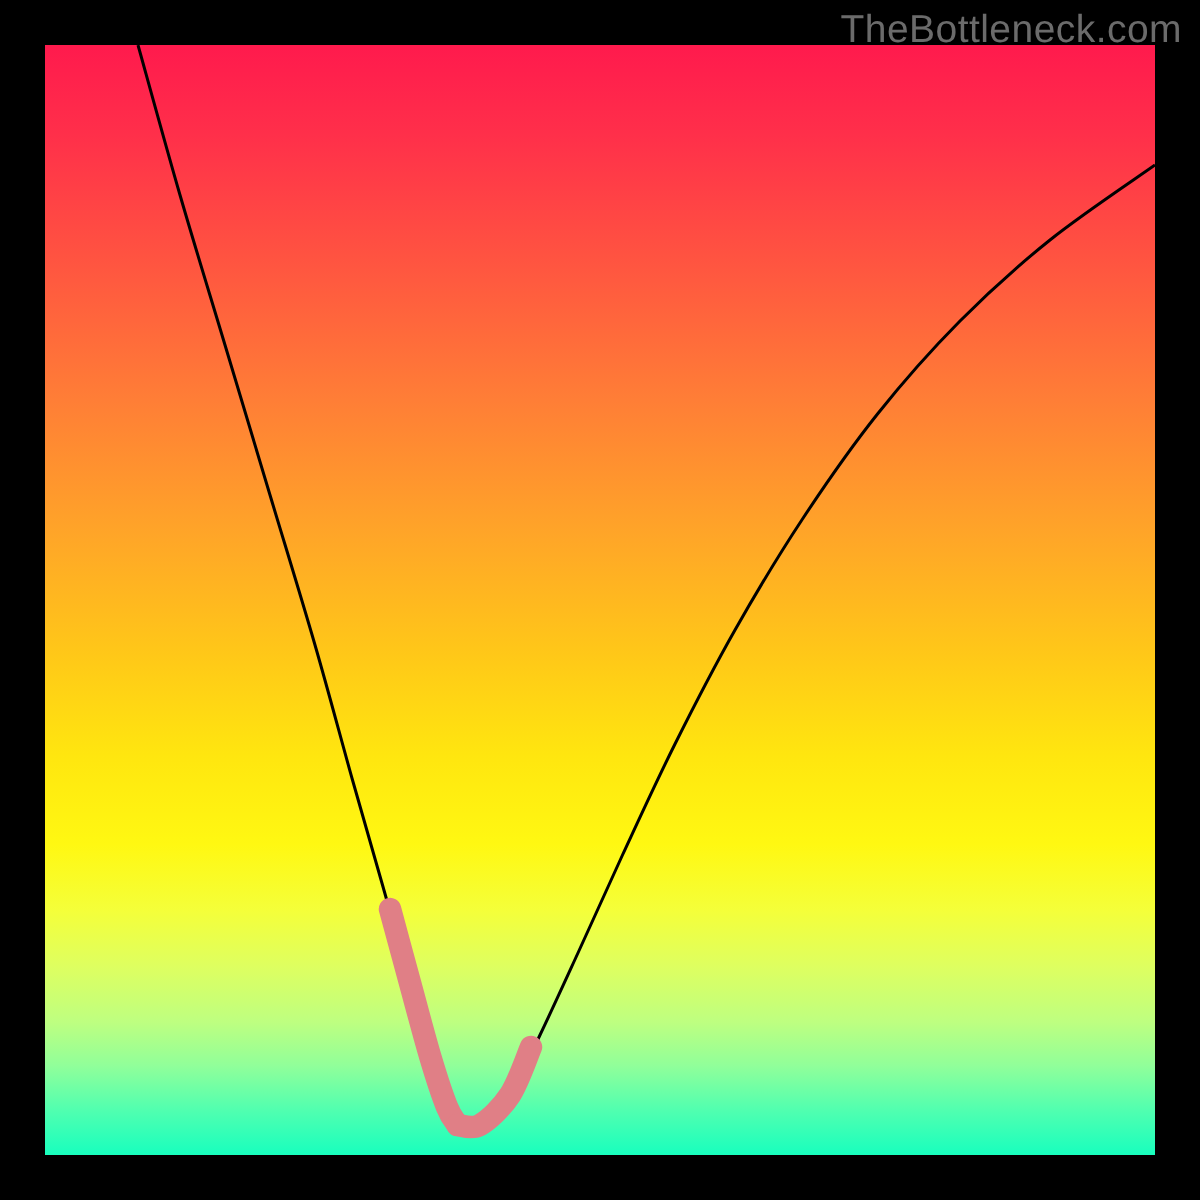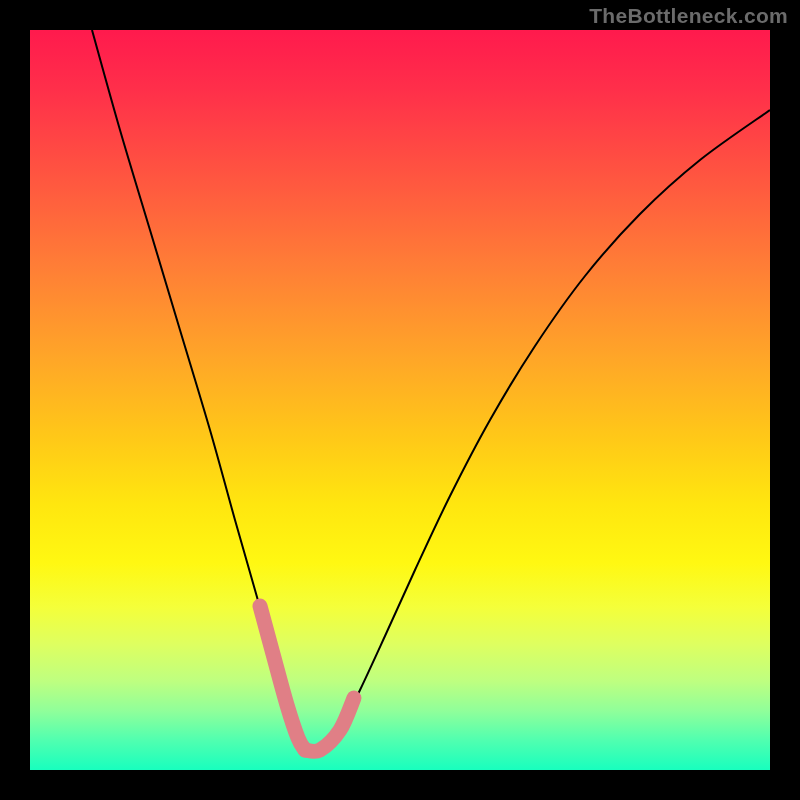--- a/index.html
+++ b/index.html
@@ -55,22 +55,22 @@
     left: 0;
     top: 0;
     width: 740px;
     height: 740px;
   }
   .watermark {
     position: absolute;
     top: 4px;
     right: 12px;
     color: #6b6b6b;
-    font-size: 21px;
-    font-weight: 700;
+    font-size: 26px;
+    font-weight: 400;
     letter-spacing: 0.3px;
     user-select: none;
   }
 </style>
 </head>
 <body>
 
 <div class="frame">
   <div class="plot">
     <div class="gradient"></div>

